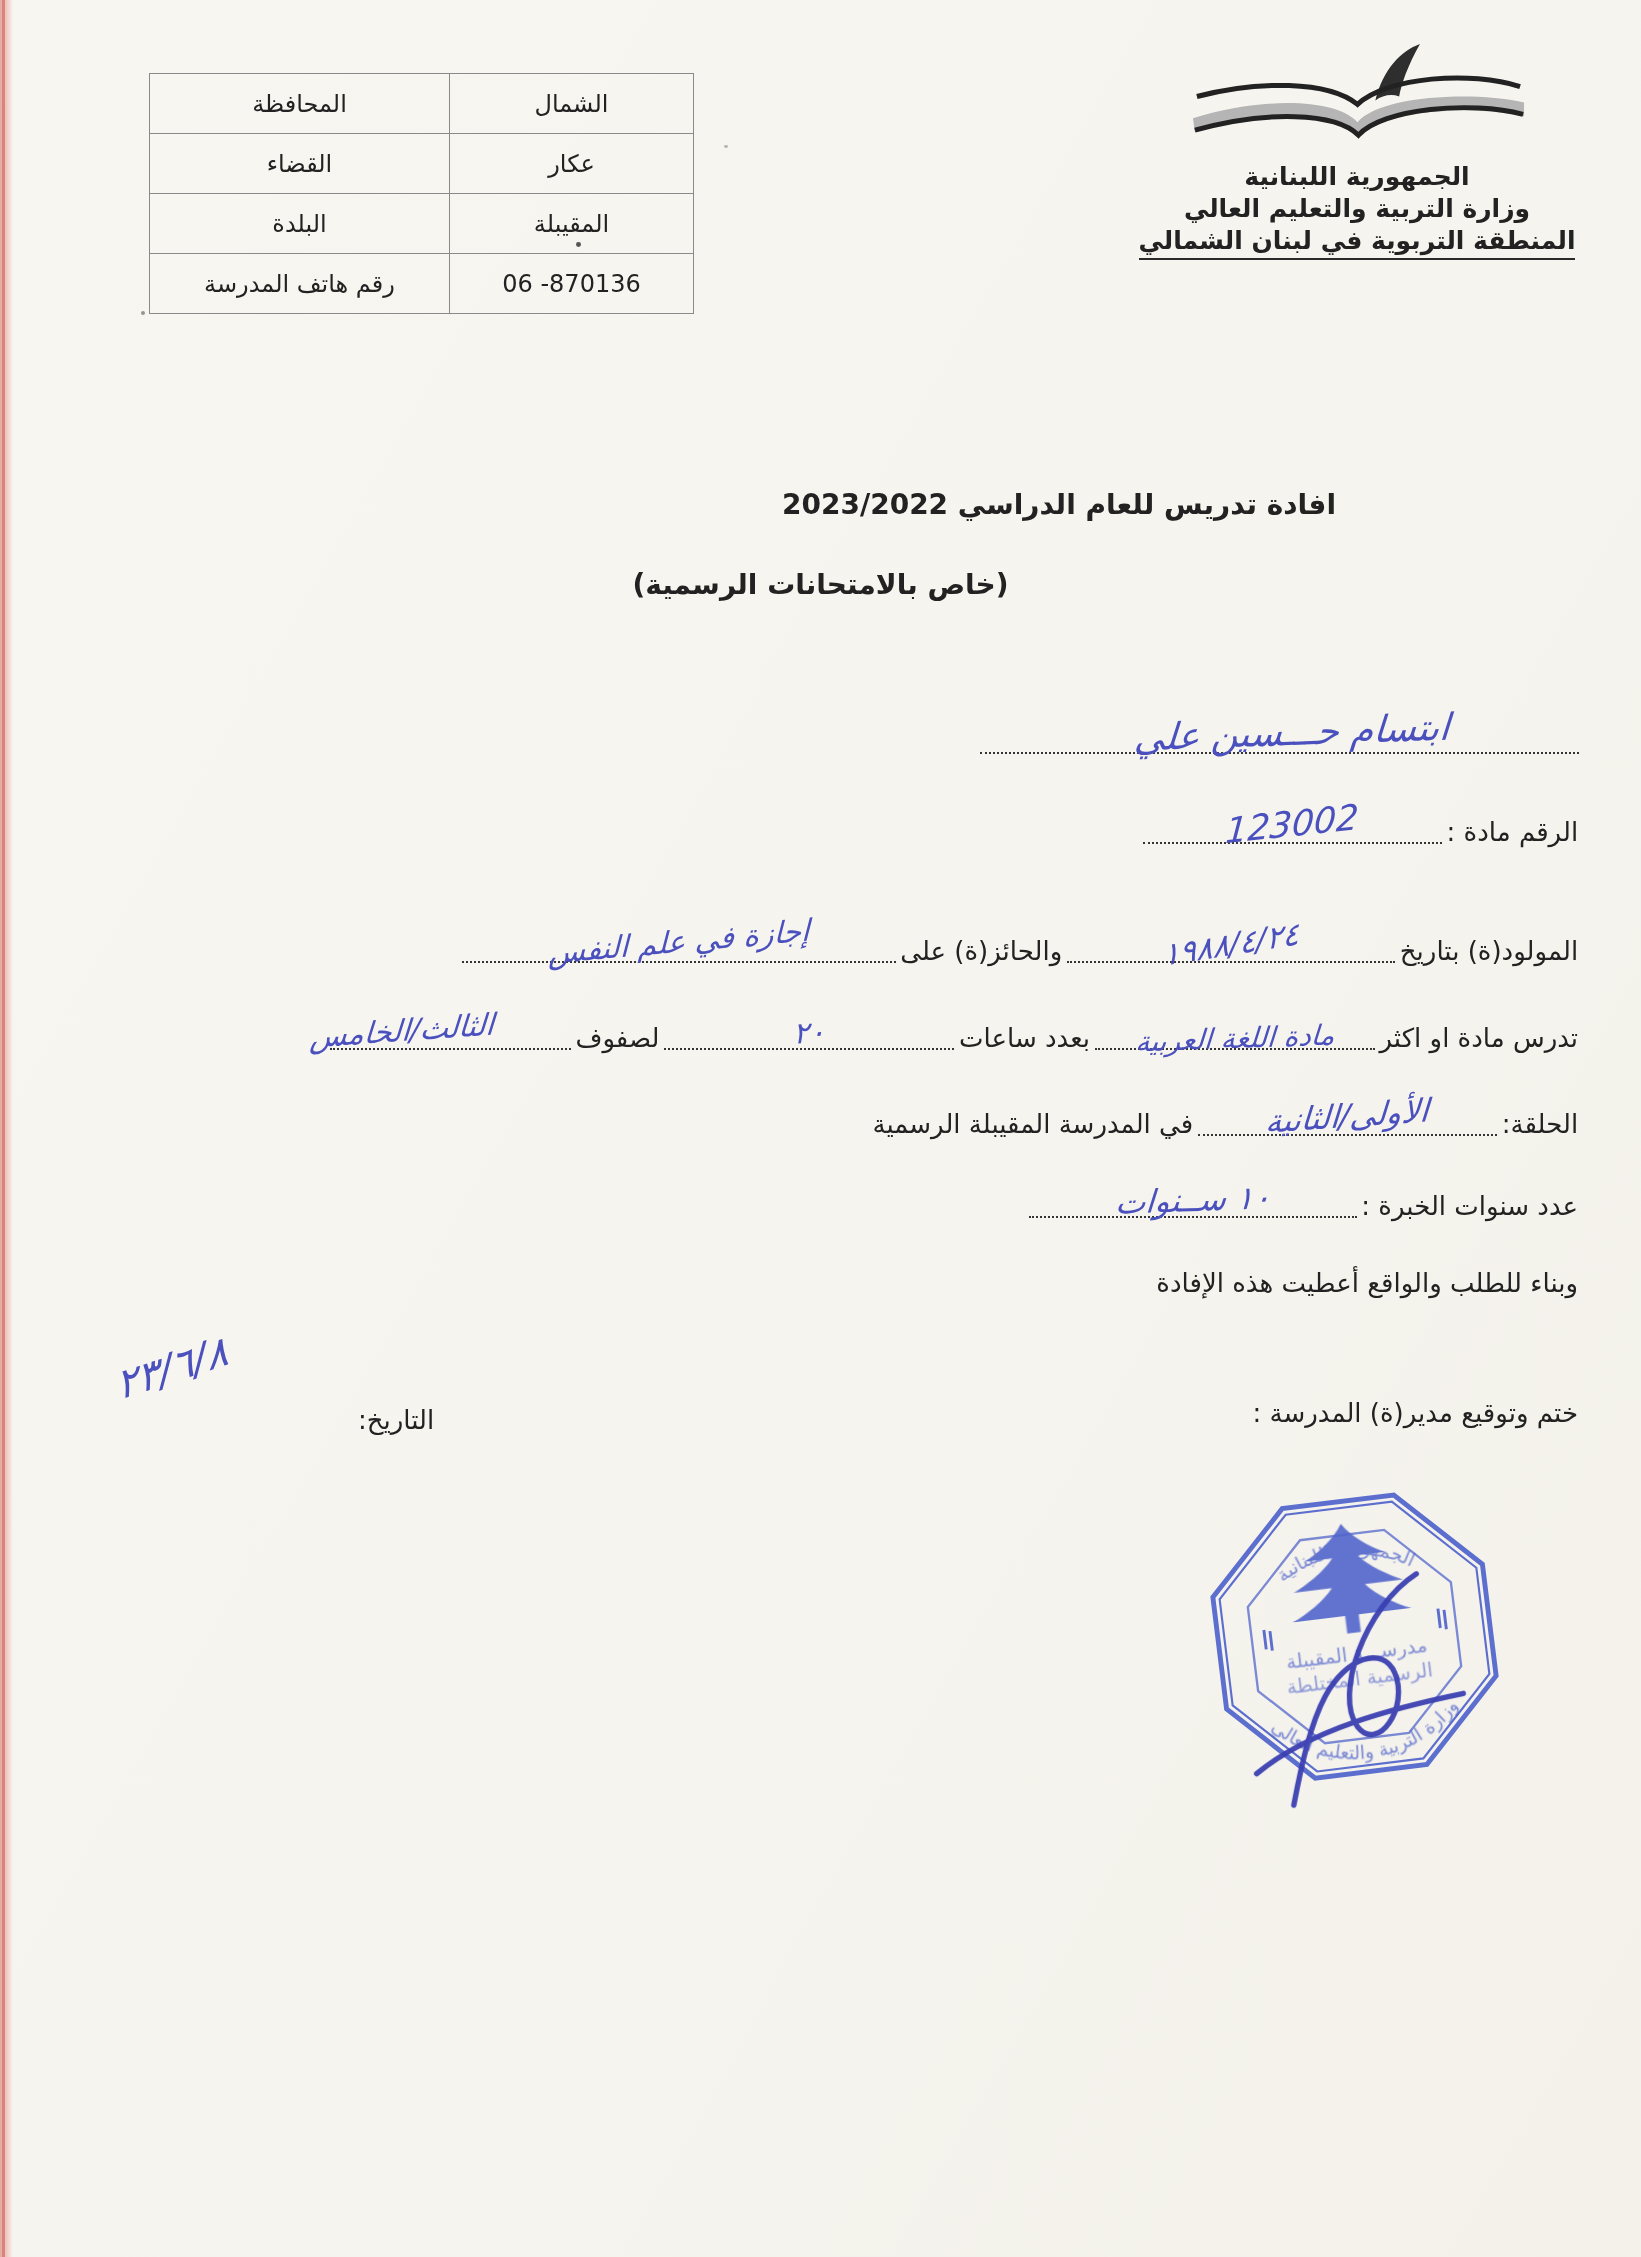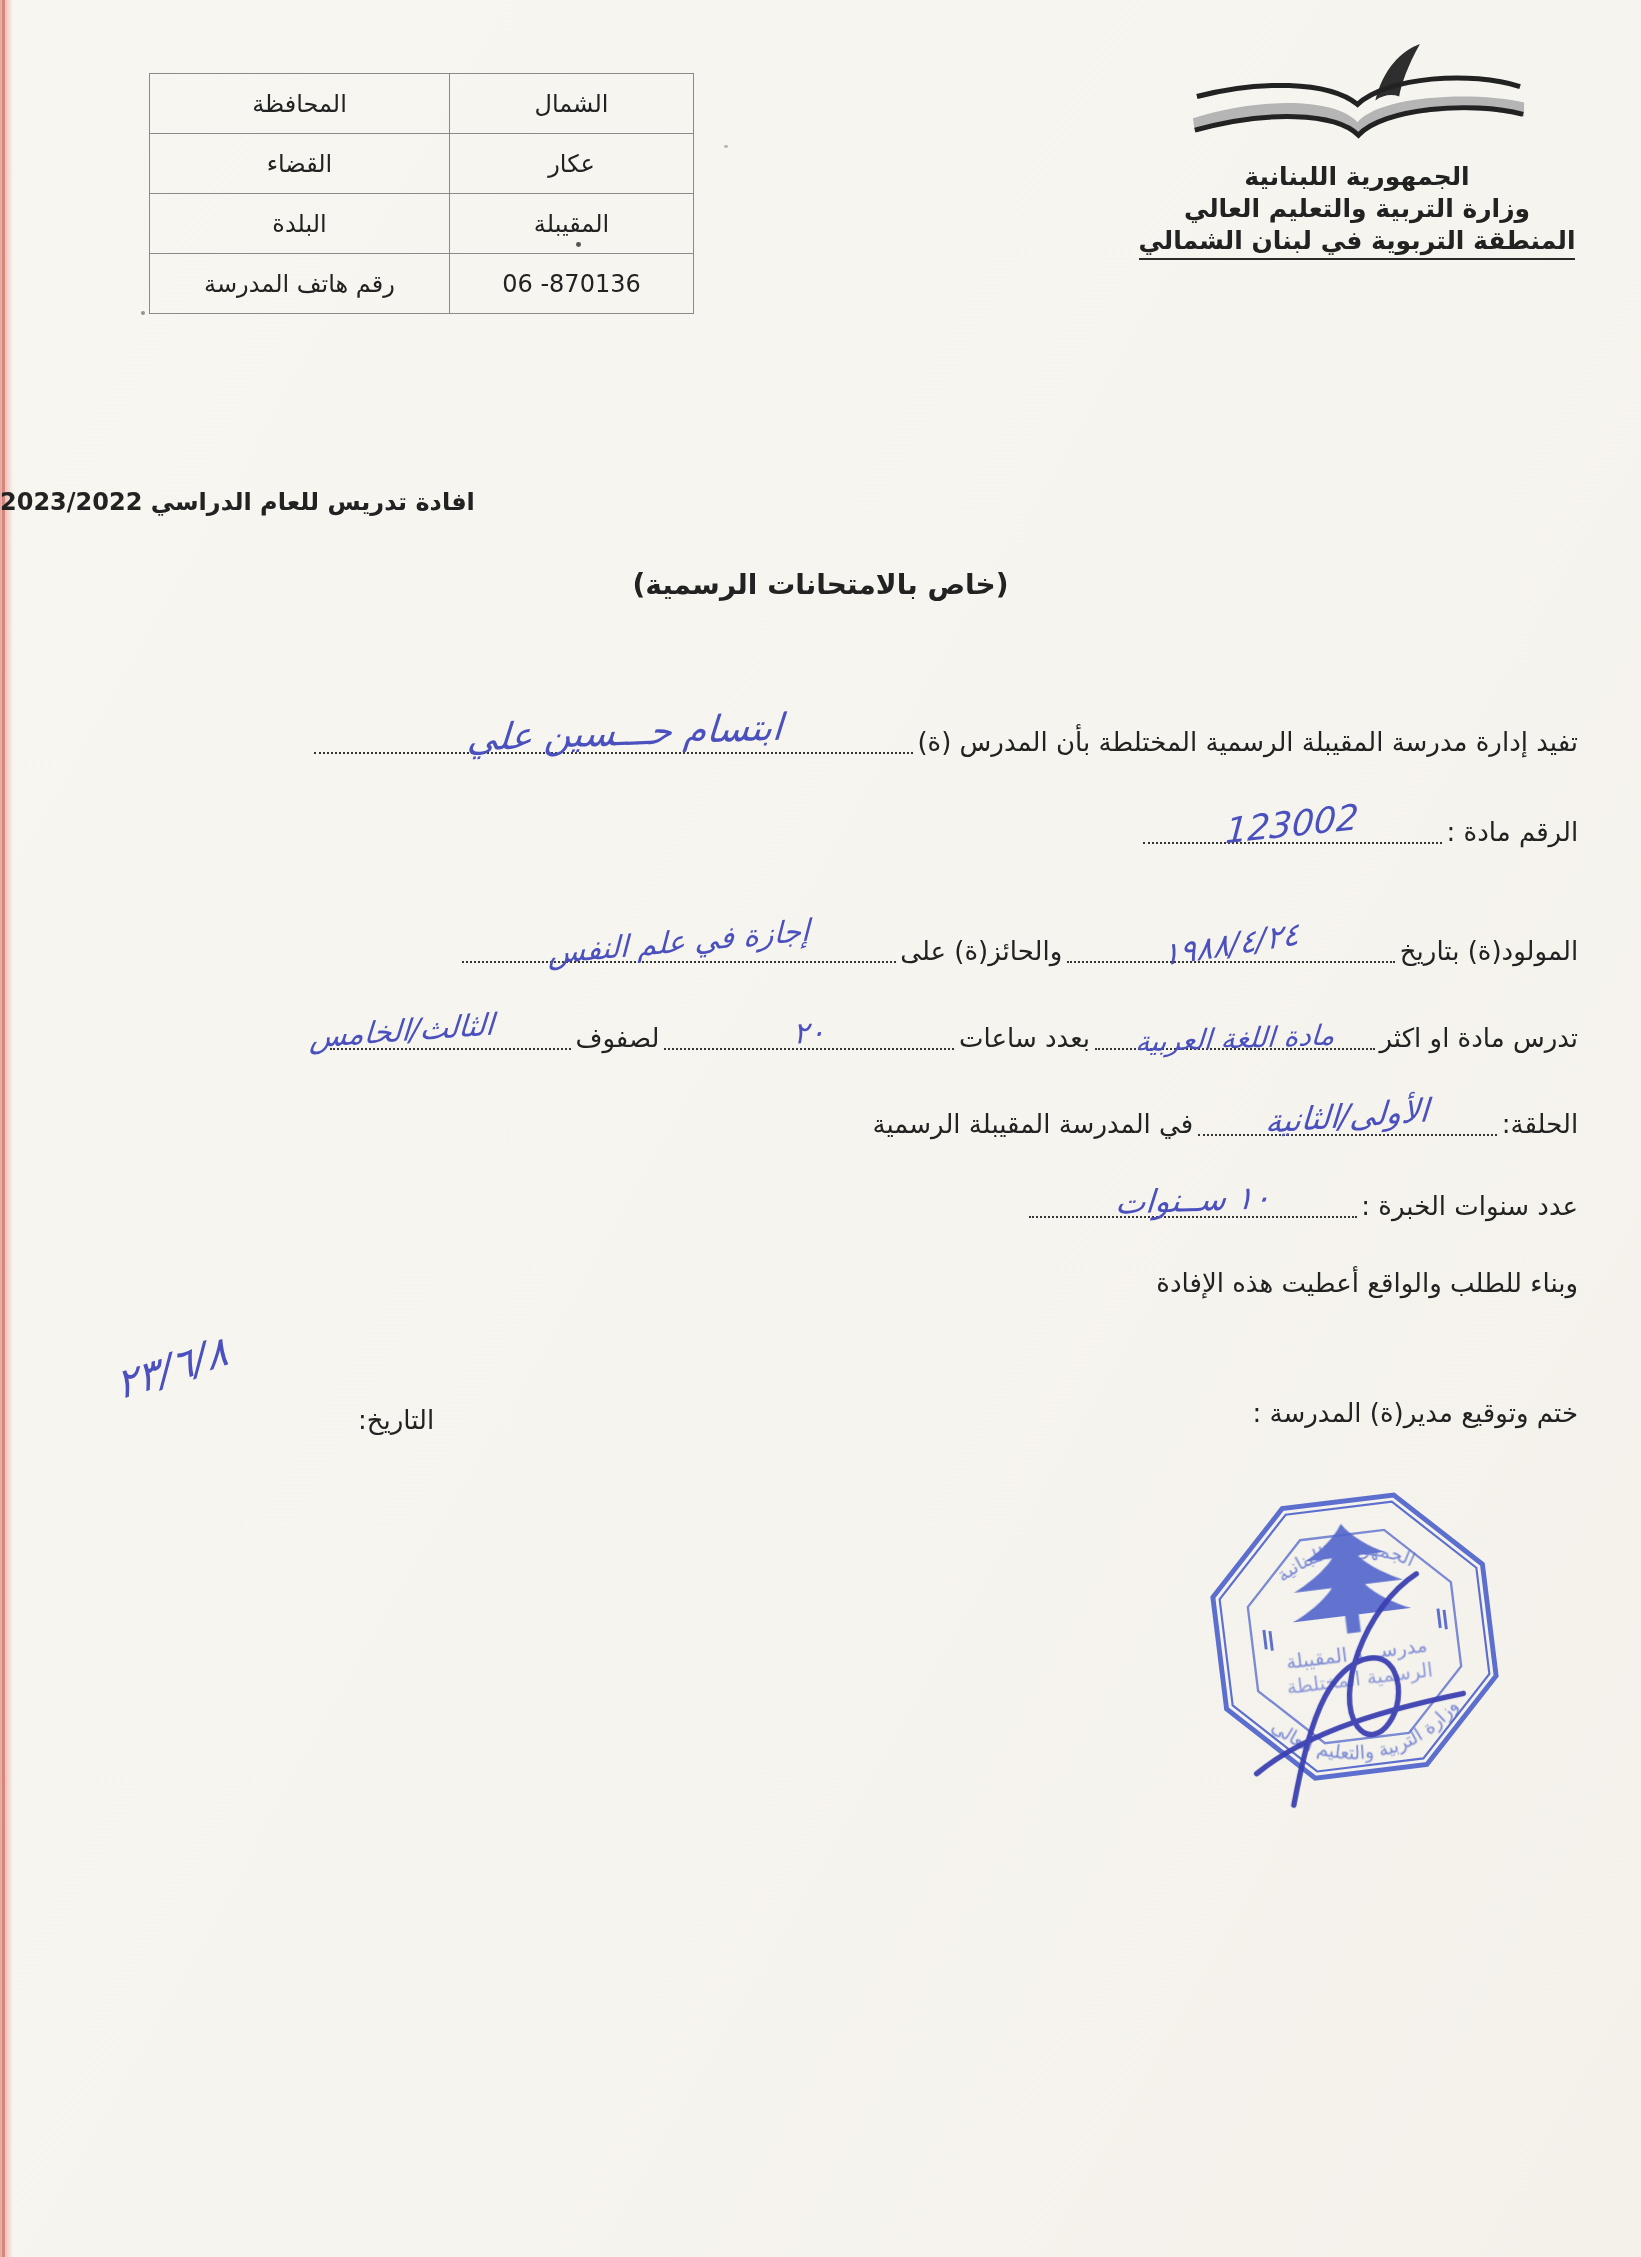--- a/index.html
+++ b/index.html
@@ -37,22 +37,22 @@
   .info-table tr.tall{height:93px;}
   .info-table .lbl2{line-height:1.35;}
 
   
   .gov-header{position:absolute;left:1101px;top:39px;width:512px;text-align:center;}
   .gov-logo{display:block;margin:0 auto;width:357px;height:114px;}
   .gov-lines{margin-top:7.7px;font-size:25px;font-weight:bold;line-height:1.28;direction:rtl;}
   .gov-line3{display:inline-block;border-bottom:2.9px solid #2a2a2a;padding-bottom:1px;}
 
   
-  .doc-title{position:absolute;left:0;top:488px;width:1336px;text-align:left;
-    font-size:24px;font-weight:bold;direction:rtl;}
+  .doc-title{position:absolute;left:0;top:488px;width:1336px;text-align:right;
+    font-size:28px;font-weight:bold;direction:rtl;}
   .doc-subtitle{position:absolute;left:0;top:568px;width:1641px;text-align:center;
     font-size:28px;font-weight:bold;direction:rtl;}
 
   
   .bline{position:absolute;right:60px;direction:rtl;white-space:nowrap;
     font-size:26px;line-height:1.3;}
   .pt{margin:0 2.9px;}
   .leader{display:inline-block;height:1.02em;border-bottom:2.9px dotted #343434;
     position:relative;margin:0 1.9px;vertical-align:-2.9px;}
   .w300{width:290px;} .w310{width:299px;} .w340{width:328px;} .w450{width:434px;}
@@ -121,21 +121,21 @@
       <div>الجمهورية اللبنانية</div>
       <div>وزارة التربية والتعليم العالي</div>
       <div><span class="gov-line3">المنطقة التربوية في لبنان الشمالي</span></div>
     </div>
   </div>
 
   <div class="doc-title">افادة تدريس للعام الدراسي 2023/2022</div>
   <div class="doc-subtitle">(خاص بالامتحانات الرسمية)</div>
 
   <div class="bline" style="top:726px;">
-    <span class="pt">تفيد إدارة مدرسة المقيبلة  الرسمية المختلطة بأن المدرس (ة)</span><span class="leader w620"><span class="hw hw-name">ابتسام حـــسين علي</span></span>
+    <span class="leader w620"><span class="hw hw-name">ابتسام حـــسين علي</span></span>
   </div>
 
   <div class="bline" style="top:816px;">
     <span class="pt">الرقم مادة  :</span><span class="leader w310"><span class="hw hw-auto">123002</span></span>
   </div>
 
   <div class="bline" style="top:935px;">
     <span class="pt">المولود(ة) بتاريخ</span><span class="leader w340"><span class="hw hw-bdate">١٩٨٨/٤/٢٤</span></span><span class="pt">والحائز(ة) على</span><span class="leader w450"><span class="hw hw-degree">إجازة في علم النفس</span></span>
   </div>
 

